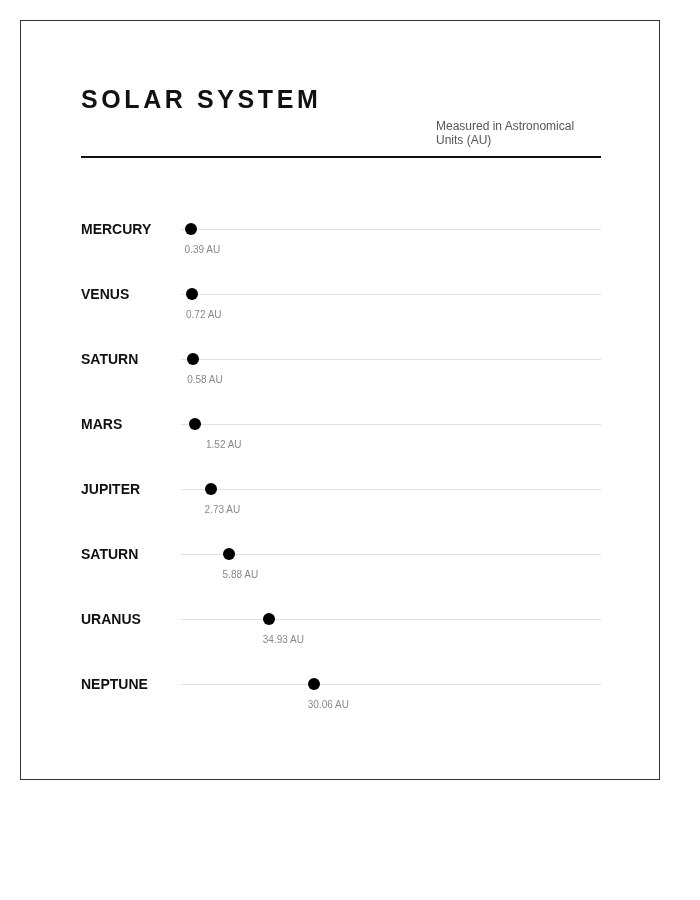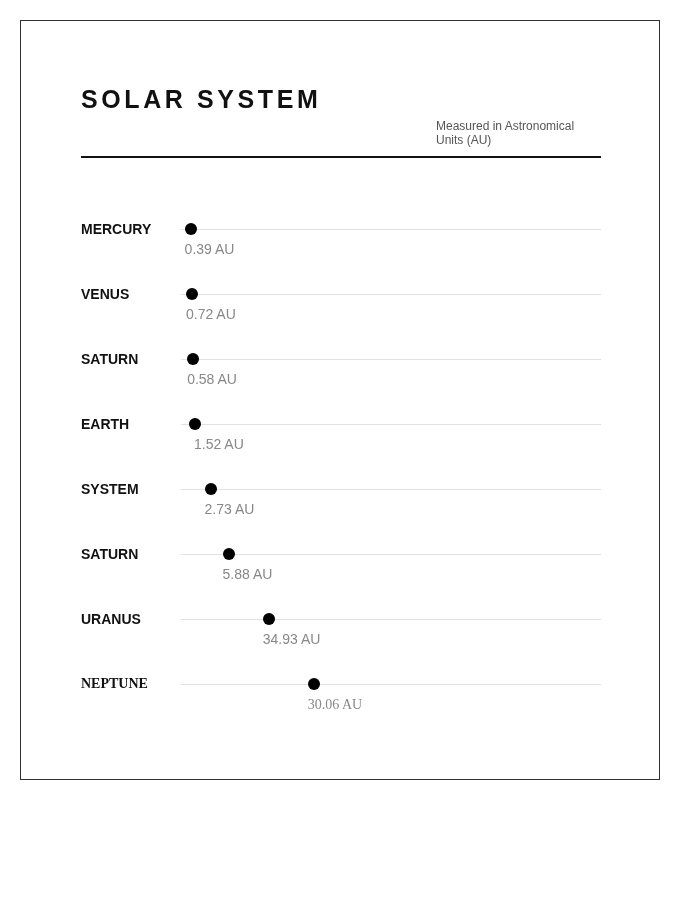--- a/index.html
+++ b/index.html
@@ -17,21 +17,21 @@
       position: absolute; left: 415px; top: 98px; width: 160px;
       font-size: 12px; line-height: 14px; color: #555555;
     }
     .rule { position: absolute; left: 60px; top: 135px; width: 520px; height: 2px; background: #111; }
     .row { position: absolute; left: 60px; width: 520px; height: 40px; }
     .planet {
       position: absolute; left: 0; top: -8px; font-size: 14px; font-weight: 700; color: #111; line-height: 16px;
     }
     .track { position: absolute; left: 100px; top: 0; width: 420px; height: 1px; background: #e2e2e2; }
     .dot { position: absolute; top: -6px; width: 12px; height: 12px; border-radius: 50%; background: #000; margin-left: -6px; }
-    .val { position: absolute; top: 14px; font-size: 14px; color: #888888; line-height: 13px; margin-left: -6px; white-space: nowrap; }
+    .val { position: absolute; top: 14px; font-size: 10px; color: #888888; line-height: 13px; margin-left: -6px; white-space: nowrap; }
   </style>
 </head>
 <body>
 
 <div class="card">
   <h1 class="title">
     <span>SOLAR SYSTEM</span><br>
   </h1>
   <div class="subtitle">Measured in Astronomical Units (AU)</div>
   <div class="rule"></div>
@@ -52,48 +52,48 @@
         </div>
       </div>
       <div class="row" style="top: 338px;">
         <div class="planet">SATURN</div>
         <div class="track">
           <div class="dot" style="left: 12.15px;"></div>
           <div class="val" style="left: 12.15px;">0.58 AU</div>
         </div>
       </div>
       <div class="row" style="top: 403px;">
-        <div class="planet">EARTH</div>
+        <div class="planet">MARS</div>
         <div class="track">
           <div class="dot" style="left: 14.308px;"></div>
-          <div class="val" style="left: 19px;">1.52 AU</div>
+          <div class="val" style="left: 31px;">1.52 AU</div>
         </div>
       </div>
       <div class="row" style="top: 468px;">
-        <div class="planet">SYSTEM</div>
+        <div class="planet">JUPITER</div>
         <div class="track">
           <div class="dot" style="left: 29.58px;"></div>
           <div class="val" style="left: 29.58px;">2.73 AU</div>
         </div>
       </div>
       <div class="row" style="top: 533px;">
         <div class="planet">SATURN</div>
         <div class="track">
           <div class="dot" style="left: 47.591px;"></div>
           <div class="val" style="left: 47.591px;">5.88 AU</div>
         </div>
       </div>
       <div class="row" style="top: 598px;">
         <div class="planet">URANUS</div>
         <div class="track">
           <div class="dot" style="left: 87.763px;"></div>
           <div class="val" style="left: 87.763px;">34.93 AU</div>
         </div>
       </div>
-      <div class="row" style="top: 663px; font-family: Liberation Serif, serif;">
+      <div class="row" style="top: 663px;">
         <div class="planet">NEPTUNE</div>
         <div class="track">
           <div class="dot" style="left: 132.749px;"></div>
           <div class="val" style="left: 132.749px;">30.06 AU</div>
         </div>
       </div>
     </div>
 </div>
 
 </body></html>

